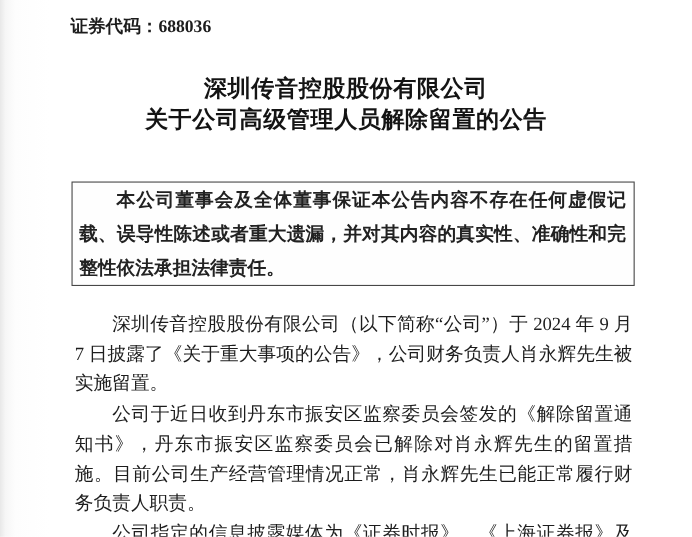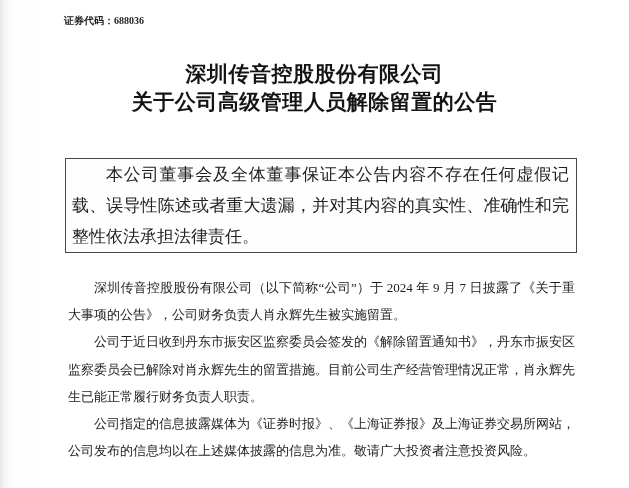--- a/index.html
+++ b/index.html
@@ -21,29 +21,29 @@
     position: relative;
     width: 629px;
     height: 488px;
   }
   
   .doc-header {
     display: flex;
     justify-content: space-between;
     align-items: baseline;
     padding: 14px 57px 0 64px;
-    font-size: 10px;
+    font-size: 16px;
     font-weight: 700;
     white-space: nowrap;
   }
   .doc-header .item span { font-weight: 700; }
   
   .title-block {
     text-align: center;
-    font-family: Liberation Sans, sans-serif;
+    font-family: Liberation Serif, serif;
     font-weight: 700;
     color: #141414;
   }
   .title-1 {
     margin-top: 33px;
     font-size: 21px;
     line-height: 25px;
     letter-spacing: 0.5px;
   }
   .title-2 {
@@ -53,36 +53,37 @@
     letter-spacing: 0.5px;
   }
   
   .disclaimer-box {
     box-sizing: border-box;
     margin: 44px 52px 0 65px;
     width: 512px;
     border: 1px solid #474747;
     padding: 0 7px 0 6px;
     background: #fefefe;
+    font-weight: bold;
   }
   .disclaimer-box p {
     margin: 0;
     font-size: 17px;
     line-height: 31px;
     text-indent: 2em;
     text-align: justify;
     color: #222;
   }
   
   .body-text {
     margin: 21px 54px 0 68px;
   }
   .body-text p {
     margin: 0;
-    font-size: 13px;
+    font-size: 17px;
     line-height: 27.2px;
     text-indent: 2em;
     text-align: justify;
     text-align-last: left;
     color: #1d1d1d;
   }
 </style>
 </head>
 <body>
 

